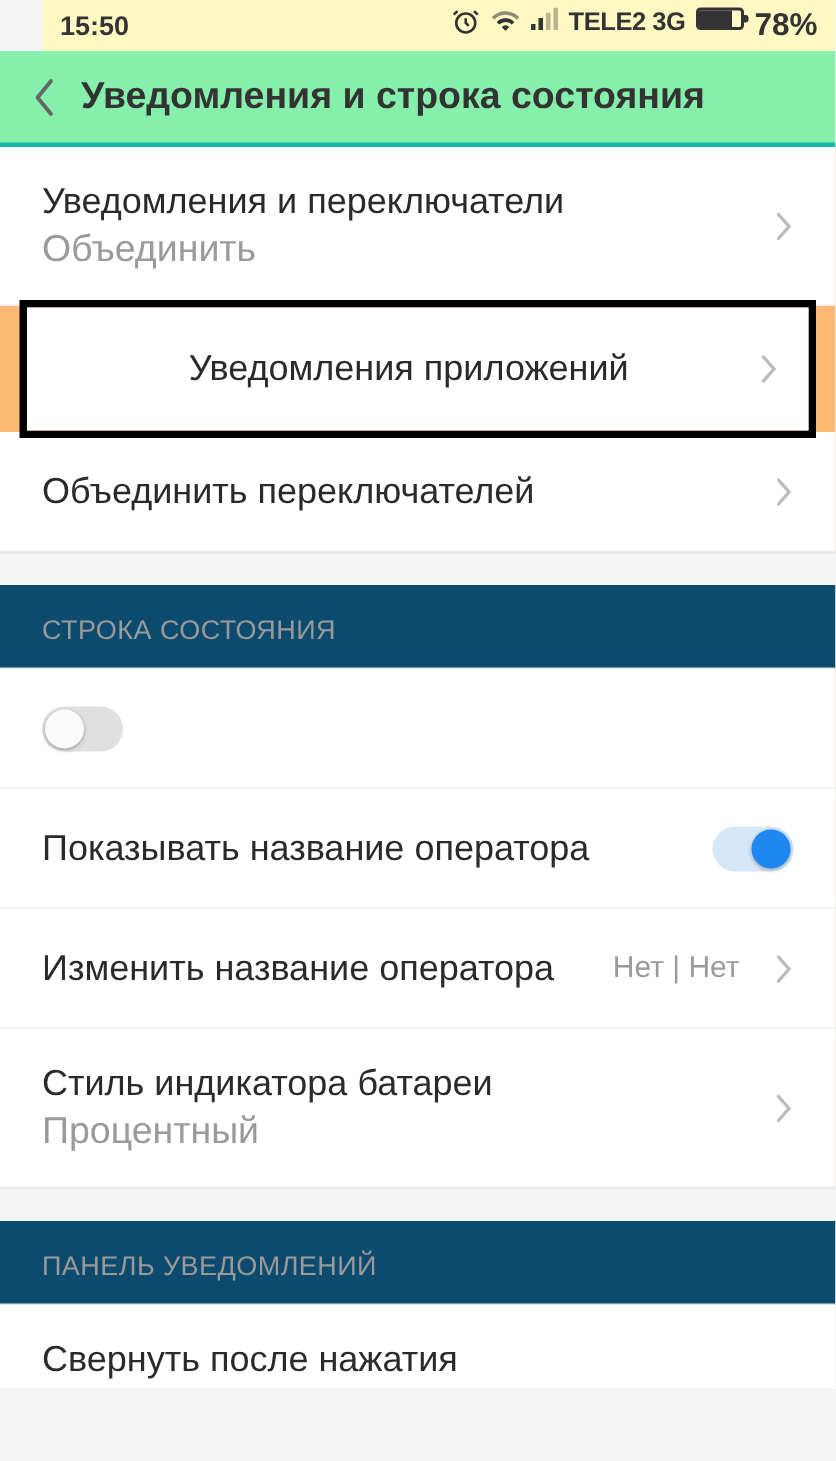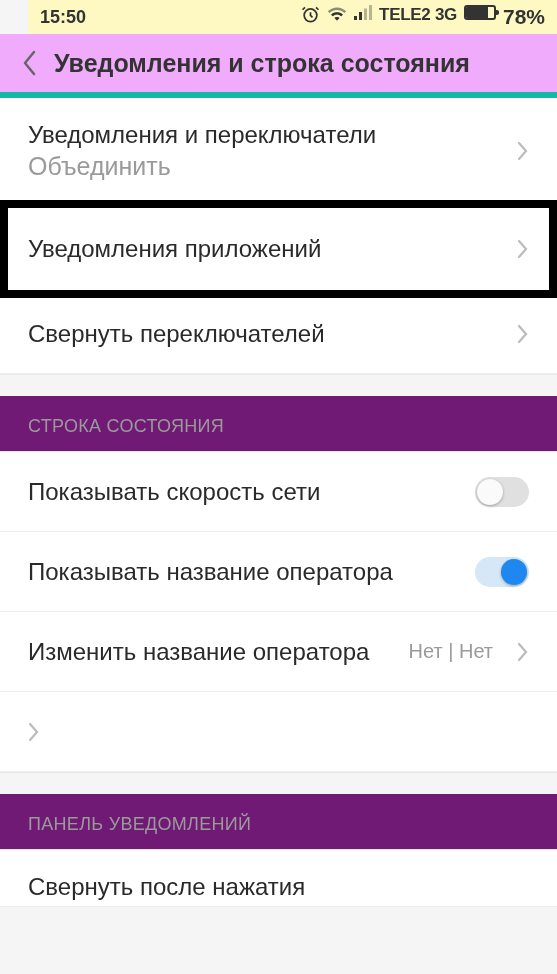--- a/index.html
+++ b/index.html
@@ -32,43 +32,43 @@
       width: 32px; height: 15px; border: 2px solid #333; border-radius: 3px;
       position: relative; display: flex; align-items: center;
     }
     .battery-icon::after {
       content: ""; position: absolute; right: -5px; top: 3px;
       width: 3px; height: 5px; background: #333; border-radius: 0 2px 2px 0;
     }
     .battery-fill { background: #333; height: 100%; width: 78%; border-radius: 1px 0 0 1px; }
     .nav-header {
       height: 64px;
-      background: #f0abfc;
-      border-bottom: 6px solid #14b8a6;
+      background: #86efac;
+      border-bottom: 3px solid #14b8a6;
       display: flex;
       align-items: center;
       padding: 0 10px;
     }
     .back-arrow {
       width: 40px; height: 40px; display: flex; align-items:center; justify-content:center;
     }
     .nav-title {
       font-size: 25px;
       font-weight: 700;
       color: #333;
       margin-left: 4px;
     }
     .content { background: #fdba74; }
     .section-gap { height: 22px; background: #f5f5f5; border-top: 1px solid #e6e6e6;}
     .section-header {
       padding: 20px 28px 14px;
       font-size: 18px;
       color: #9a9a9a;
       letter-spacing: 0.3px;
-      background: #701a75;
+      background: #0c4a6e;
       border-bottom: 1px solid #e6e6e6;
     }
     .list-item {
       background: #fff;
       border-bottom: 1px solid #eee;
       padding: 22px 28px;
       display: flex;
       align-items: center;
       min-height: 80px;
     }
@@ -100,24 +100,25 @@
     }
     .toggle.on { background: #d6e7f7; }
     .toggle.off { background: #e0e0e0; }
     .toggle-knob {
       position: absolute; top: 2px; width: 26px; height: 26px; border-radius: 50%;
       background: #fff; box-shadow: 0 1px 3px rgba(0,0,0,.3);
     }
     .toggle.on .toggle-knob { right: 2px; background: #1e88f0; }
     .toggle.off .toggle-knob { left: 2px; background: #fafafa; }
     .highlight-box {
-      border: 8px solid #000000;
-      margin: -4px 0;
+      border: 5px solid #000000;
+      margin: -4px 13px;
       position: relative;
       z-index: 2;
+      text-align: center;
     }
     .highlight-box .list-item { border-bottom: none; padding: 26px 20px; }
   </style>
 </head>
 <body>
 
 <div class="status-bar">
   <span class="status-time">15:50</span>
   <span class="status-spacer"></span>
   <div class="status-icons">
@@ -173,39 +174,36 @@
       <div class="chevron">
         <svg width="12" height="20" viewBox="0 0 12 20">
             <path d="M2 2 L9 10 L2 18" stroke="#bbb" stroke-width="2.2" fill="none" stroke-linecap="round"></path>
           </svg>
       </div>
     </div>
   </div>
 
   <div class="list-item">
     <div class="item-text">
-      <div class="item-title">Свернуть переключателей</div>
+      <div class="item-title">Объединить переключателей</div>
     </div>
     <div class="chevron">
       <svg width="12" height="20" viewBox="0 0 12 20">
           <path d="M2 2 L9 10 L2 18" stroke="#bbb" stroke-width="2.2" fill="none" stroke-linecap="round"></path>
         </svg>
     </div>
   </div>
 </div>
 
 <div class="section-gap"></div>
 
 <div class="section-header">СТРОКА СОСТОЯНИЯ</div>
 <div class="content">
 
   <div class="list-item">
-    <div class="item-text">
-      <div class="item-title">Показывать скорость сети</div>
-    </div>
     <div class="toggle off">
         <div class="toggle-knob"></div>
       </div>
   </div>
 
   <div class="list-item">
     <div class="item-text">
       <div class="item-title">Показывать название оператора</div>
     </div>
     <div class="toggle on">
@@ -219,20 +217,24 @@
     </div>
     <span class="item-value">Нет | Нет</span>
     <div class="chevron">
       <svg width="12" height="20" viewBox="0 0 12 20">
           <path d="M2 2 L9 10 L2 18" stroke="#bbb" stroke-width="2.2" fill="none" stroke-linecap="round"></path>
         </svg>
     </div>
   </div>
 
   <div class="list-item">
+    <div class="item-text">
+      <div class="item-title">Стиль индикатора батареи</div>
+      <div class="item-subtitle">Процентный</div>
+    </div>
     <div class="chevron">
       <svg width="12" height="20" viewBox="0 0 12 20">
           <path d="M2 2 L9 10 L2 18" stroke="#bbb" stroke-width="2.2" fill="none" stroke-linecap="round"></path>
         </svg>
     </div>
   </div>
 </div>
 
 <div class="section-gap"></div>
 

